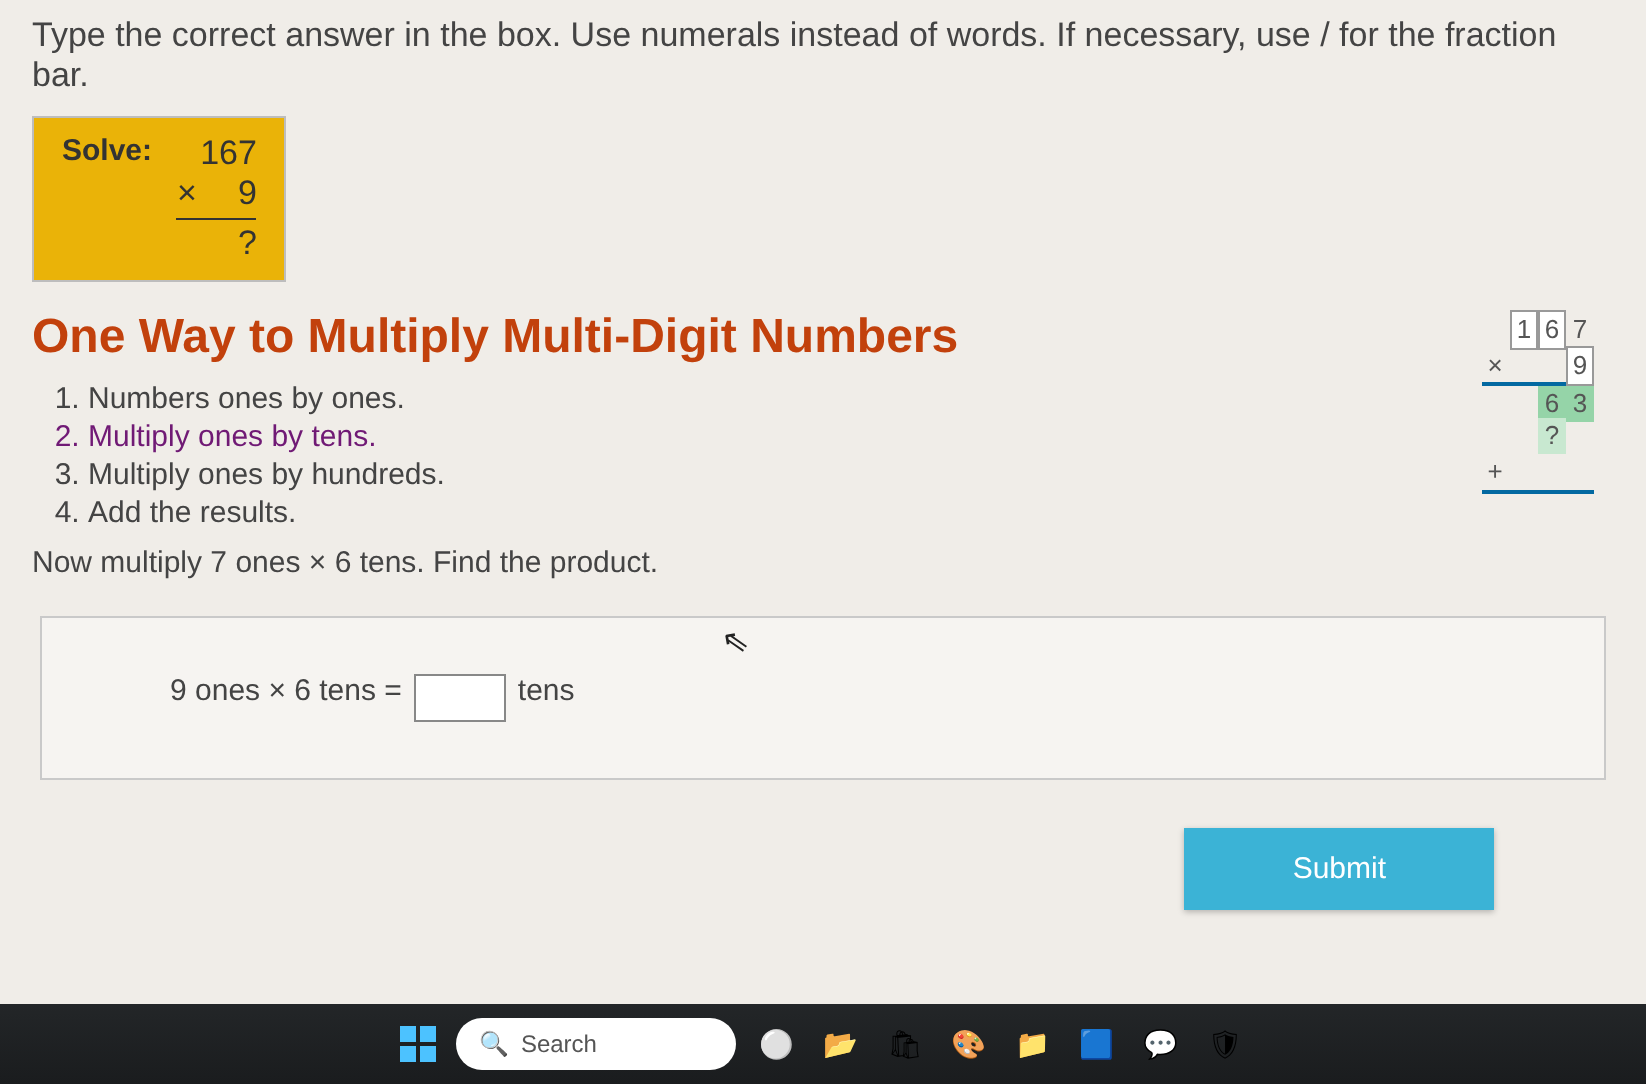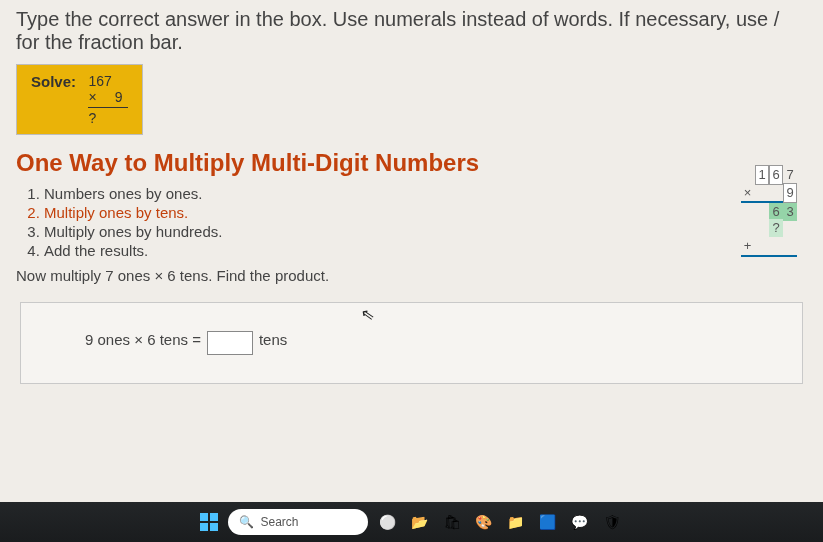--- a/index.html
+++ b/index.html
@@ -9,67 +9,68 @@
     width: 823px;
     height: 542px;
     overflow: hidden;
     position: relative;
   }
   .content {
     padding: 8px 16px 0 16px;
     color: #333;
   }
   .instruction {
-    font-size: 20px;
+    font-size: 17px;
     color: #444;
     margin-bottom: 10px;
   }
   .solve-box {
     border: 1px solid #bdbdbd;
     display: inline-block;
     padding: 8px 14px;
     background: #eab308;
     margin-bottom: 14px;
   }
   .solve-label { font-weight: bold; font-size: 15px; display: inline-block; vertical-align: top; }
   .vmult {
     display: inline-block;
     vertical-align: top;
     margin-left: 8px;
-    font-size: 14px;
+    text-align: right;
+    font-size: 17px;
     font-family: Arial;
   }
   .vmult .row { display: block; min-width: 40px; }
   .vmult .op { float: left; margin-right: 18px; }
   .vmult .line { border-top: 1.5px solid #333; margin-top: 2px; margin-bottom: 2px; }
   .main-row { display: flex; align-items: flex-start; }
   .left-col { flex: 1; }
   .heading {
     font-size: 24px;
     font-weight: bold;
     color: #c2410c;
     margin-bottom: 8px;
   }
   .steps {
     list-style: decimal;
     margin-left: 28px;
     font-size: 15px;
     color: #444;
   }
   .steps li { margin-bottom: 2px; }
-  .steps .active { color: #c2410c; }
+  .steps .active { color: #701a75; }
   .prompt {
     font-size: 15px;
     color: #444;
     margin-top: 8px;
     margin-bottom: 18px;
   }
   .right-mini {
     margin-right: 10px;
-    margin-top: 16px;
+    margin-top: 0;
     font-size: 13px;
     text-align: right;
     color: #555;
   }
   .right-mini .mcell {
     display: inline-block;
     width: 14px;
     text-align: center;
   }
   .right-mini .boxed {
@@ -230,20 +231,23 @@
 
   <div class="answer-area">
     <span class="cursor-icon">⇖</span>
     <div class="equation">
       <span>9 ones × 6 tens =</span>
       <input class="answer-input" type="text" value="" style="">
       <span>tens</span>
     </div>
   </div>
 
+  <div class="submit-row">
+    <button class="submit-btn">Submit</button>
+  </div>
 </div>
 
 <div class="taskbar">
   <div class="tb-start">
     <span></span>
       <span></span>
       <span></span>
       <span></span>
   </div>
   <div class="tb-search">

